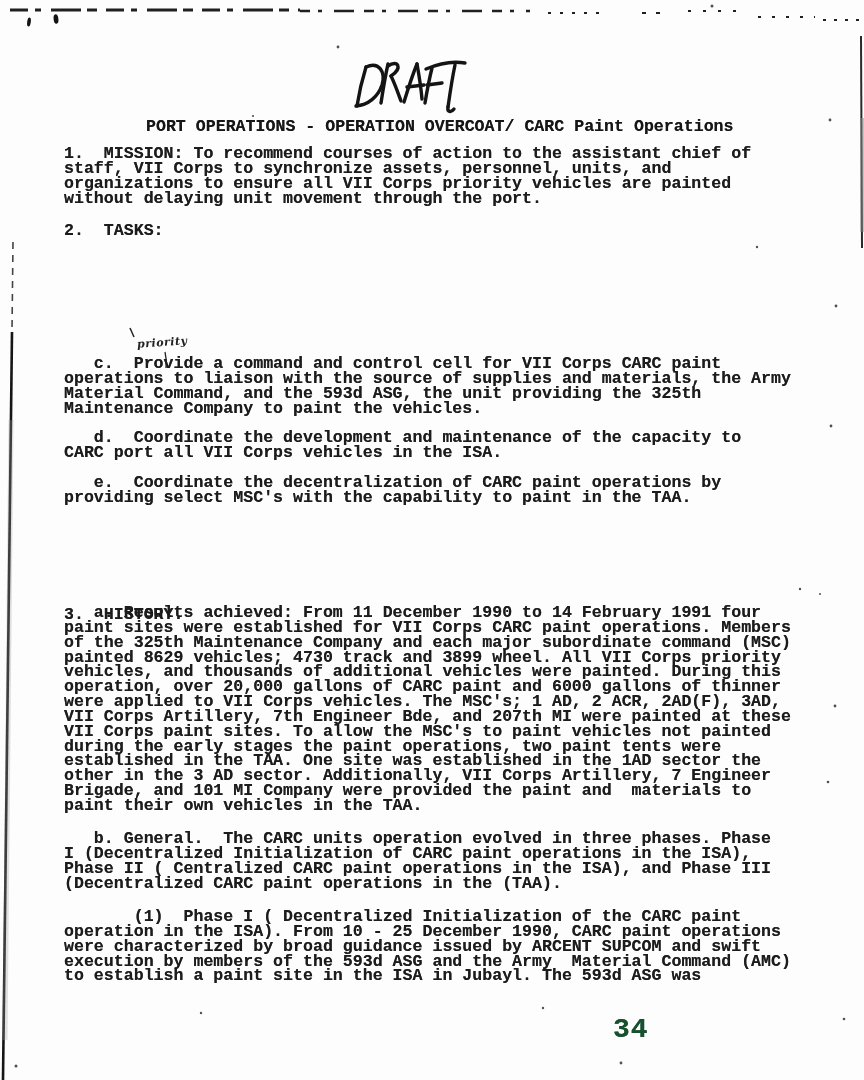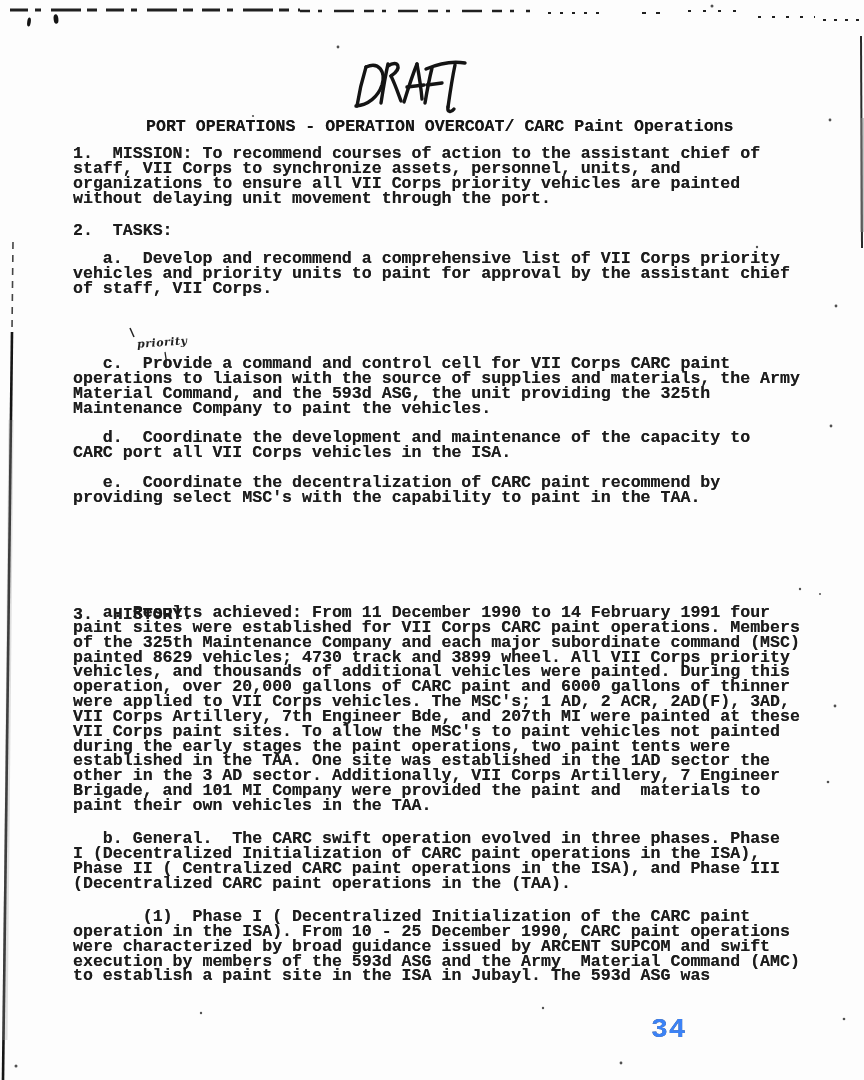--- a/index.html
+++ b/index.html
@@ -12,36 +12,34 @@
   .page{
     position:relative;width:864px;height:1080px;
     background:#fdfdfd;
   }
   .para{
     position:absolute;left:64px;
     white-space:pre;
     font:700 16.6px/14.85px "Liberation Mono","DejaVu Sans Mono",monospace;
     color:#1c1c1c;
     text-shadow:0 0 .4px rgba(10,10,10,.65);
-    margin-left:9px;
   }
   .title{
     position:absolute;left:146px;top:119px;
     white-space:pre;
     font:700 16.6px/15px "Liberation Mono","DejaVu Sans Mono",monospace;
     color:#161616;
     text-shadow:0 0 .4px rgba(10,10,10,.7);
   }
   .pageno{
     position:absolute;left:613px;top:1016px;
     font:700 28px/28px "Liberation Mono","DejaVu Sans Mono",monospace;
-    color:#3b82f6;
+    color:#14532d;
     letter-spacing:1px;
     text-shadow:0 0 .4px rgba(10,10,10,.7);
-    margin-left:38px;
   }
   .handnote{
     position:absolute;left:137px;top:337px;
     font:700 italic 11px/11px "DejaVu Serif",serif;
     color:#222;
     transform:rotate(-4deg);
     letter-spacing:.5px;
   }
   .draft-svg{position:absolute;left:338px;top:56px;width:150px;height:62px;}
   .artifacts{position:absolute;left:0;top:0;width:864px;height:1080px;pointer-events:none;}
@@ -76,51 +74,48 @@
 
   <div class="title">PORT OPERATIONS - OPERATION OVERCOAT/ CARC Paint Operations</div>
 
   <div class="para" style="top:147px">1.  MISSION: To recommend courses of action to the assistant chief of
 staff, VII Corps to synchronize assets, personnel, units, and
 organizations to ensure all VII Corps priority vehicles are painted
 without delaying unit movement through the port.</div>
 
   <div class="para" style="top:224px">2.  TASKS:</div>
 
-  <div class="para" style="top:252px">   a.  Develop and recommend a comprehensive list of VII Corps priority
-vehicles and priority units to paint for approval by the assistant chief
-of staff, VII Corps.</div>
 
   <div class="handnote">priority</div>
 
   <div class="para" style="top:357px">   c.  Provide a command and control cell for VII Corps CARC paint
 operations to liaison with the source of supplies and materials, the Army
 Material Command, and the 593d ASG, the unit providing the 325th
 Maintenance Company to paint the vehicles.</div>
   <div class="para" style="top:431px">   d.  Coordinate the development and maintenance of the capacity to
 CARC port all VII Corps vehicles in the ISA.</div>
-  <div class="para" style="top:476px">   e.  Coordinate the decentralization of CARC paint recommend by
+  <div class="para" style="top:476px">   e.  Coordinate the decentralization of CARC paint operations by
 providing select MSC's with the capability to paint in the TAA.</div>
 
   <div class="para" style="top:608px">3.  HISTORY.</div>
   <div class="para" style="top:606px">   a. Results achieved: From 11 December 1990 to 14 February 1991 four
 paint sites were established for VII Corps CARC paint operations. Members
 of the 325th Maintenance Company and each major subordinate command (MSC)
 painted 8629 vehicles; 4730 track and 3899 wheel. All VII Corps priority
 vehicles, and thousands of additional vehicles were painted. During this
 operation, over 20,000 gallons of CARC paint and 6000 gallons of thinner
 were applied to VII Corps vehicles. The MSC's; 1 AD, 2 ACR, 2AD(F), 3AD,
 VII Corps Artillery, 7th Engineer Bde, and 207th MI were painted at these
 VII Corps paint sites. To allow the MSC's to paint vehicles not painted
 during the early stages the paint operations, two paint tents were
 established in the TAA. One site was established in the 1AD sector the
 other in the 3 AD sector. Additionally, VII Corps Artillery, 7 Engineer
 Brigade, and 101 MI Company were provided the paint and  materials to
 paint their own vehicles in the TAA.</div>
-  <div class="para" style="top:832px">   b. General.  The CARC swift operation evolved in three phases. Phase
+  <div class="para" style="top:832px">   b. General.  The CARC units operation evolved in three phases. Phase
 I (Decentralized Initialization of CARC paint operations in the ISA),
 Phase II ( Centralized CARC paint operations in the ISA), and Phase III
 (Decentralized CARC paint operations in the (TAA).</div>
   <div class="para" style="top:910px">       (1)  Phase I ( Decentralized Initialization of the CARC paint
 operation in the ISA). From 10 - 25 December 1990, CARC paint operations
 were characterized by broad guidance issued by ARCENT SUPCOM and swift
 execution by members of the 593d ASG and the Army  Material Command (AMC)
 to establish a paint site in the ISA in Jubayl. The 593d ASG was</div>
 
   <div class="pageno">34</div>

